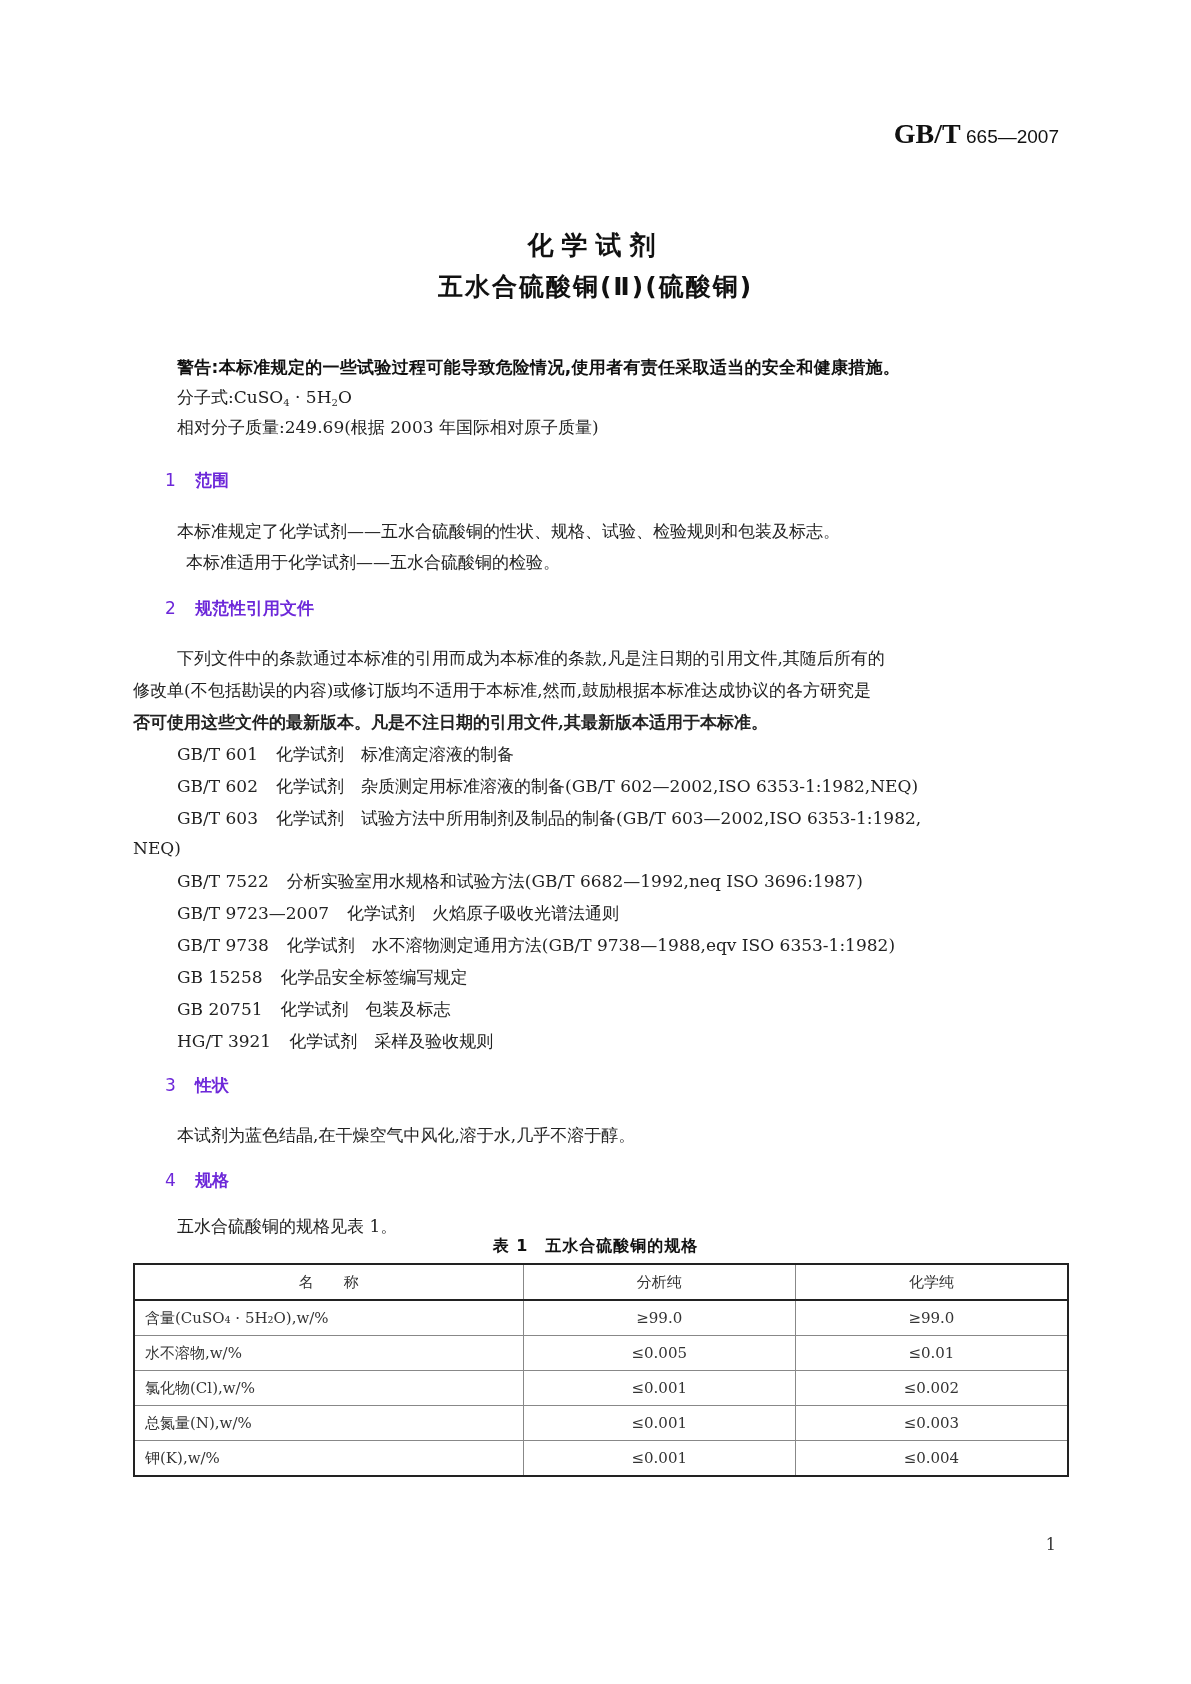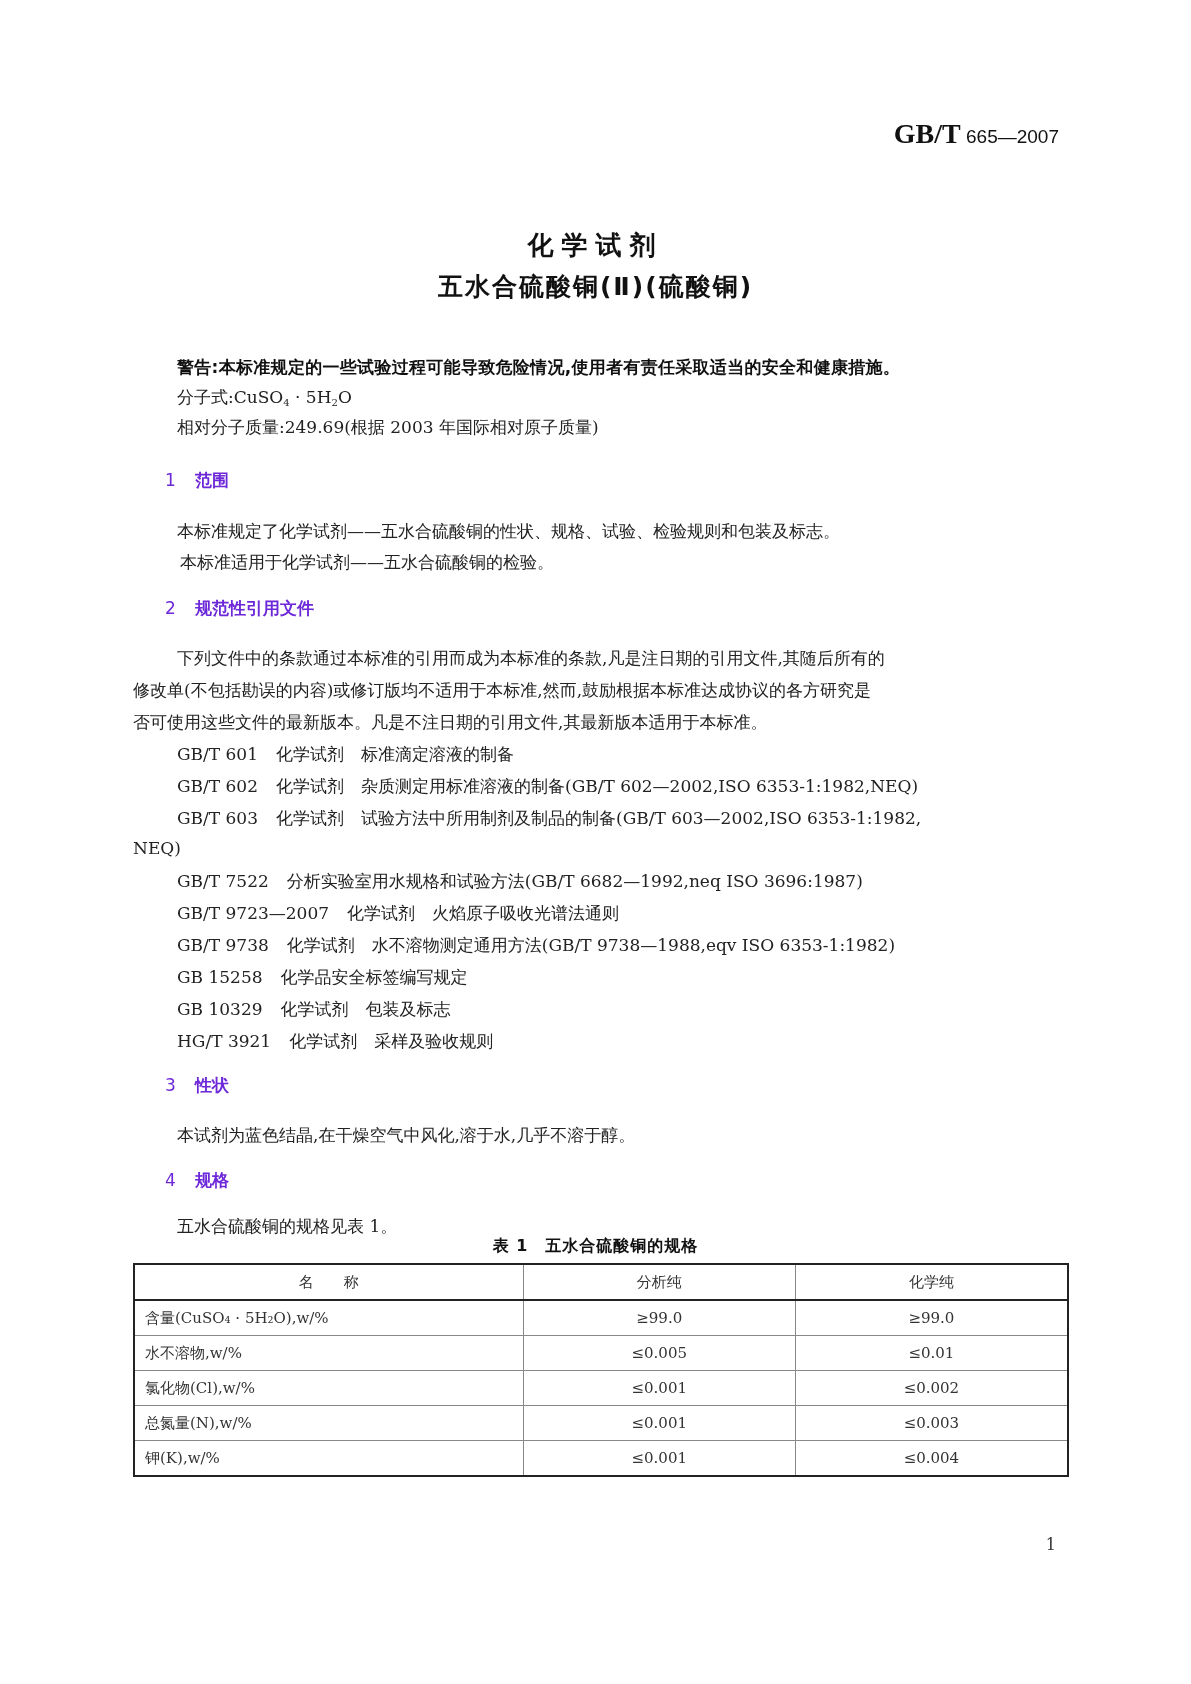--- a/index.html
+++ b/index.html
@@ -76,28 +76,28 @@
 
 <div class="abs body-text" style="top:386px; left:177px;">
   <span>分子式:</span><span>CuSO</span><sub>4</sub><span> · 5H</span><sub>2</sub><span>O</span>
 </div>
 <div class="abs body-text" style="top:416px; left:177px;">相对分子质量:249.69(根据 2003 年国际相对原子质量)</div>
 
 <div class="abs sec-head" style="top:469px; left:133px;">
   <span class="num">1</span><span>范围</span>
 </div>
 <div class="abs body-text" style="top:520px; left:177px;">本标准规定了化学试剂——五水合硫酸铜的性状、规格、试验、检验规则和包装及标志。</div>
-<div class="abs body-text" style="top:551px; left:180px;">本标准适用于化学试剂——五水合硫酸铜的检验。</div>
+<div class="abs body-text" style="top:551px; left:186px;">本标准适用于化学试剂——五水合硫酸铜的检验。</div>
 
 <div class="abs sec-head" style="top:597px; left:133px;">
   <span class="num">2</span><span>规范性引用文件</span>
 </div>
 <div class="abs body-text" style="top:647px; left:177px;">下列文件中的条款通过本标准的引用而成为本标准的条款,凡是注日期的引用文件,其随后所有的</div>
 <div class="abs body-text" style="top:679px; left:133px;">修改单(不包括勘误的内容)或修订版均不适用于本标准,然而,鼓励根据本标准达成协议的各方研究是</div>
-<div class="abs body-text" style="top:711px; left:133px;">否可使用这些文件的最新版本。凡是不注日期的引用文件,其最新版本适用于本标准。</div>
+<div class="abs body-text" style="top:711px; left:133px;font-weight:bold;">否可使用这些文件的最新版本。凡是不注日期的引用文件,其最新版本适用于本标准。</div>
 
 <div class="abs ref" style="top:743px;">
   <span>GB/T 601</span><span class="gap"></span><span>化学试剂　标准滴定溶液的制备</span>
 </div>
 <div class="abs ref" style="top:775px;">
   <span>GB/T 602</span><span class="gap"></span><span>化学试剂　杂质测定用标准溶液的制备(GB/T 602—2002,ISO 6353-1:1982,NEQ)</span>
 </div>
 <div class="abs ref" style="top:807px;">
   <span>GB/T 603</span><span class="gap"></span><span>化学试剂　试验方法中所用制剂及制品的制备(GB/T 603—2002,ISO 6353-1:1982,</span>
 </div>
@@ -108,21 +108,21 @@
 <div class="abs ref" style="top:902px;">
   <span>GB/T 9723—2007</span><span class="gap"></span><span>化学试剂　火焰原子吸收光谱法通则</span>
 </div>
 <div class="abs ref" style="top:934px;">
   <span>GB/T 9738</span><span class="gap"></span><span>化学试剂　水不溶物测定通用方法(GB/T 9738—1988,eqv ISO 6353-1:1982)</span>
 </div>
 <div class="abs ref" style="top:966px;">
   <span>GB 15258</span><span class="gap"></span><span>化学品安全标签编写规定</span>
 </div>
 <div class="abs ref" style="top:998px;">
-  <span>GB 10329</span><span class="gap"></span><span>化学试剂　包装及标志</span>
+  <span>GB 20751</span><span class="gap"></span><span>化学试剂　包装及标志</span>
 </div>
 <div class="abs ref" style="top:1030px;">
   <span>HG/T 3921</span><span class="gap"></span><span>化学试剂　采样及验收规则</span>
 </div>
 
 <div class="abs sec-head" style="top:1074px; left:133px;">
   <span class="num">3</span><span>性状</span>
 </div>
 <div class="abs body-text" style="top:1124px; left:177px;">本试剂为蓝色结晶,在干燥空气中风化,溶于水,几乎不溶于醇。</div>
 

